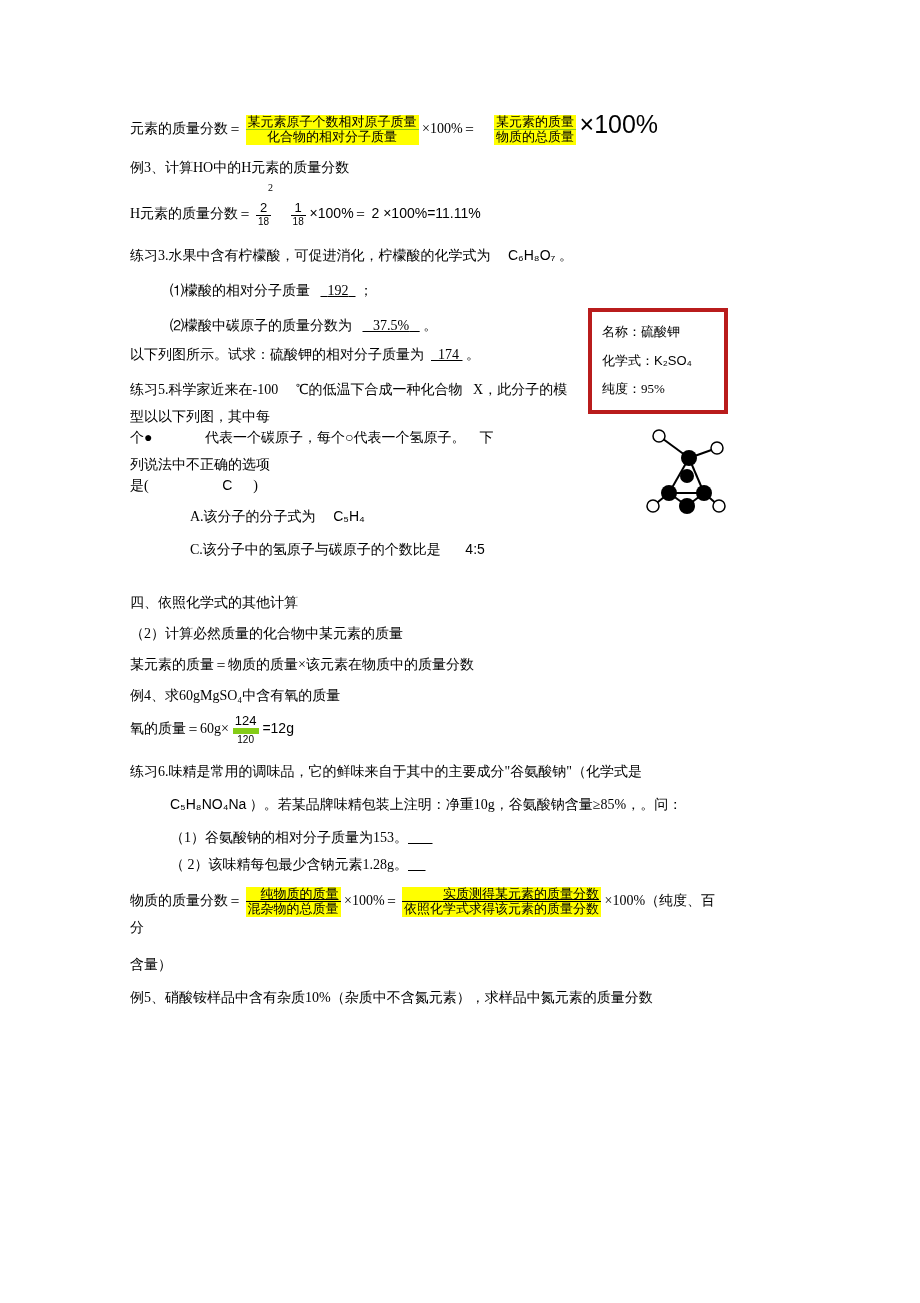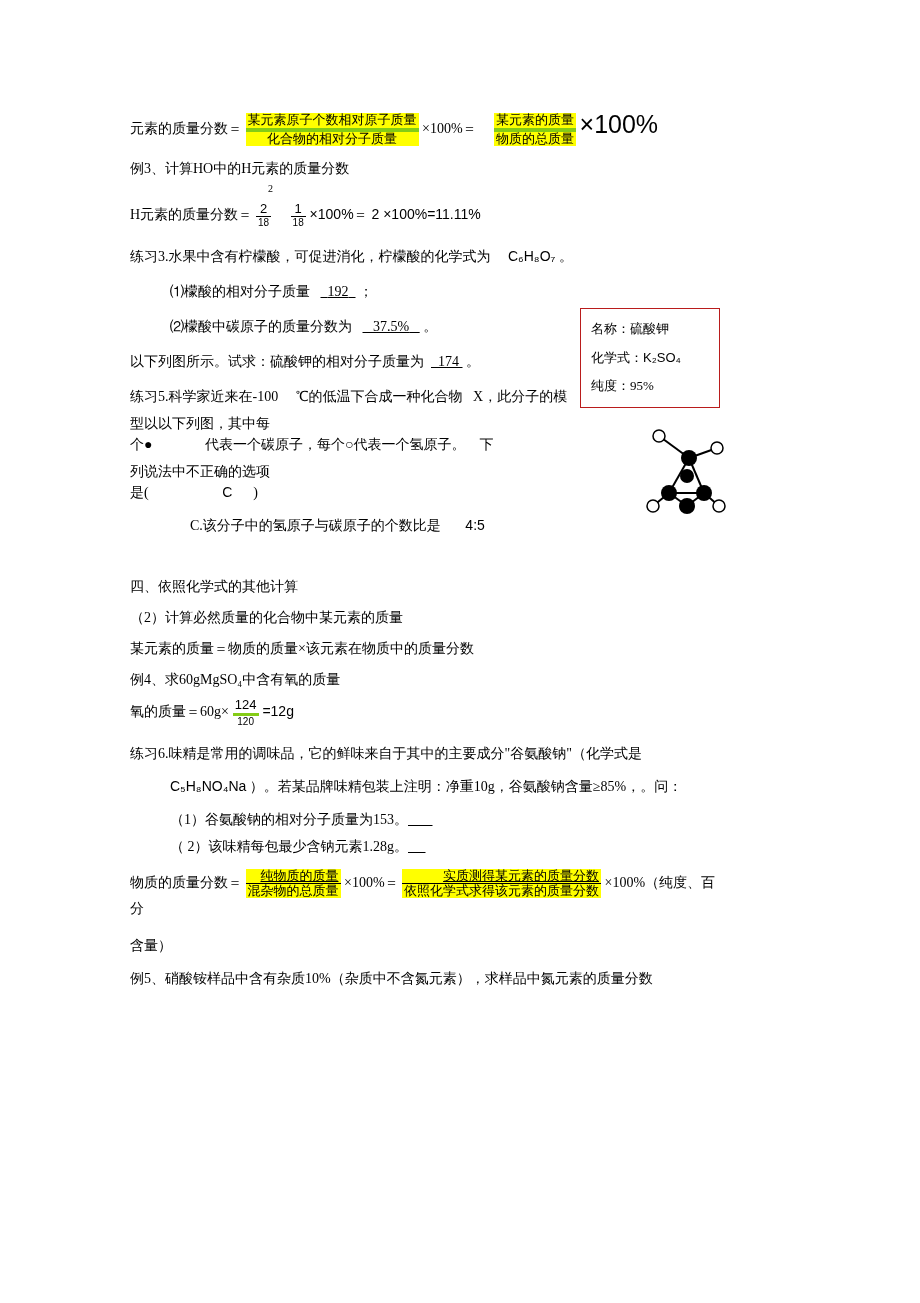--- a/index.html
+++ b/index.html
@@ -21,31 +21,31 @@
   .hl {
     background: #ffff00;
   }
   .frac {
     display: inline-block;
     vertical-align: middle;
     text-align: center;
     line-height: 1.1;
     font-size: 13px;
   }
-  .frac .num { display:block; border-bottom:4px solid #84cc16; padding:0 2px;}
+  .frac .num { display:block; border-bottom:1px solid #84cc16; padding:0 2px;}
   .frac .den { display:block; padding:0 2px;}
   .line { margin: 6px 0; }
   .indent1 { padding-left: 40px; }
   .indent2 { padding-left: 60px; }
   .big { font-size:25px; font-family: Arial, sans-serif;}
   .u { text-decoration: underline; text-align: right; }
   .box {
     position: absolute;
-    right: 64px;
-    border: 1px solid #b91c1c;
+    right: 56px;
+    border: 4px solid #b91c1c;
     padding: 6px 10px;
     font-size: 13px;
     line-height: 2.2;
     width: 140px;
     box-sizing: border-box;
   }
   .mol {
     position: absolute;
     right: 55px;
   }
@@ -109,21 +109,21 @@
     </div>
     <div>纯度：95%</div>
   </div>
 
   <div class="line indent1" style="margin-top:14px">
     <span>⑵檬酸中碳原子的质量分数为</span>&nbsp;&nbsp;
     <span class="u">&nbsp;&nbsp;&nbsp;<span>37.5%</span>&nbsp;&nbsp;&nbsp;</span>
     <span>。</span>
   </div>
 
-  <div class="line" style="margin-top:14px">
+  <div class="line" style="margin-top:8px">
     <span>以下列图所示。试求：硫酸钾的相对分子质量为</span>&nbsp;
     <span class="u">&nbsp;&nbsp;<span>174</span>&nbsp;</span>
     <span>。</span>
   </div>
 
   <div class="mol" style="top:418px">
     <svg width="90" height="110">
       <line x1="20" y1="18" x2="50" y2="40" stroke="#000" stroke-width="2"></line>
       <line x1="78" y1="30" x2="50" y2="40" stroke="#000" stroke-width="2"></line>
       <line x1="50" y1="40" x2="30" y2="75" stroke="#000" stroke-width="2"></line>
@@ -158,36 +158,40 @@
     <span>下</span>
   </div>
   <div class="line" style="margin-top:0">
     <span>列说法中不正确的选项</span><br>
     <span>是(</span>
     &nbsp;&nbsp;&nbsp;&nbsp;&nbsp;&nbsp;&nbsp;&nbsp;&nbsp;&nbsp;&nbsp;&nbsp;&nbsp;&nbsp;&nbsp;&nbsp;&nbsp;&nbsp;&nbsp;
     <span class="arial">C</span>
     &nbsp;&nbsp;&nbsp;&nbsp;
     <span>)</span>
   </div>
+  <div class="line indent2" style="margin-top:10px">
+    <span>A.该分子的分子式为</span>&nbsp;&nbsp;&nbsp;&nbsp;
+    <span class="arial">C₅H₄</span>
+  </div>
   <div class="line indent2" style="margin-top:12px">
     <span>C.该分子中的氢原子与碳原子的个数比是</span>&nbsp;&nbsp;&nbsp;&nbsp;&nbsp;&nbsp;
     <span class="arial">4:5</span>
   </div>
 
-  <div class="line" style="margin-top:40px">四、依照化学式的其他计算</div>
+  <div class="line" style="margin-top:32px">四、依照化学式的其他计算</div>
   <div class="line" style="margin-top:10px">（2）计算必然质量的化合物中某元素的质量</div>
   <div class="line" style="margin-top:10px">某元素的质量＝物质的质量×该元素在物质中的质量分数</div>
   <div class="line arial" style="margin-top:10px">
     <span style="font-family:SimSun">例4、求60gMgSO₄中含有氧的质量</span>
   </div>
   <div class="line arial" style="margin-top:8px">
     <span style="font-family:SimSun">氧的质量＝60g×</span>
     <span class="frac">
       <span class="num" style="border:none">124</span>
-      <span class="den" style="border-top:3px solid #84cc16;font-size:10px">120</span>
+      <span class="den" style="border-top:6px solid #84cc16;font-size:10px">120</span>
     </span>
     <span>=12g</span>
   </div>
 
   <div class="line" style="margin-top:16px">练习6.味精是常用的调味品，它的鲜味来自于其中的主要成分"谷氨酸钠"（化学式是</div>
   <div class="line indent1" style="margin-top:12px">
     <span class="arial">C₅H₈NO₄Na</span>
     <span>）。若某品牌味精包装上注明：净重10g，谷氨酸钠含量≥85%，。问：</span>
   </div>
   <div class="line indent1" style="margin-top:12px">

